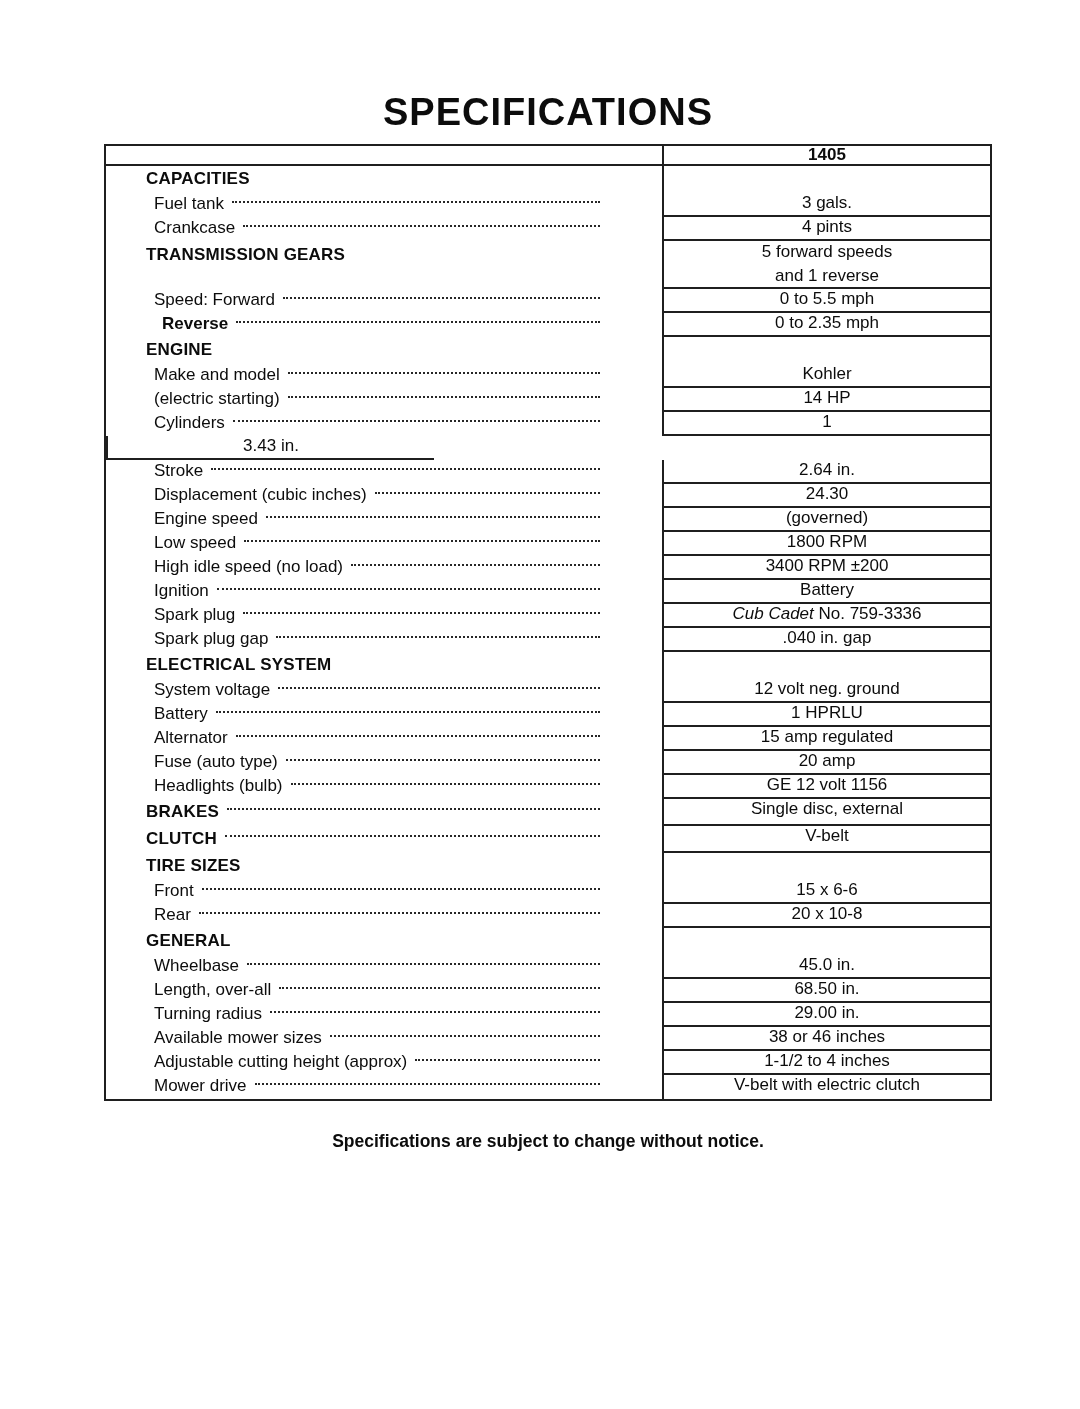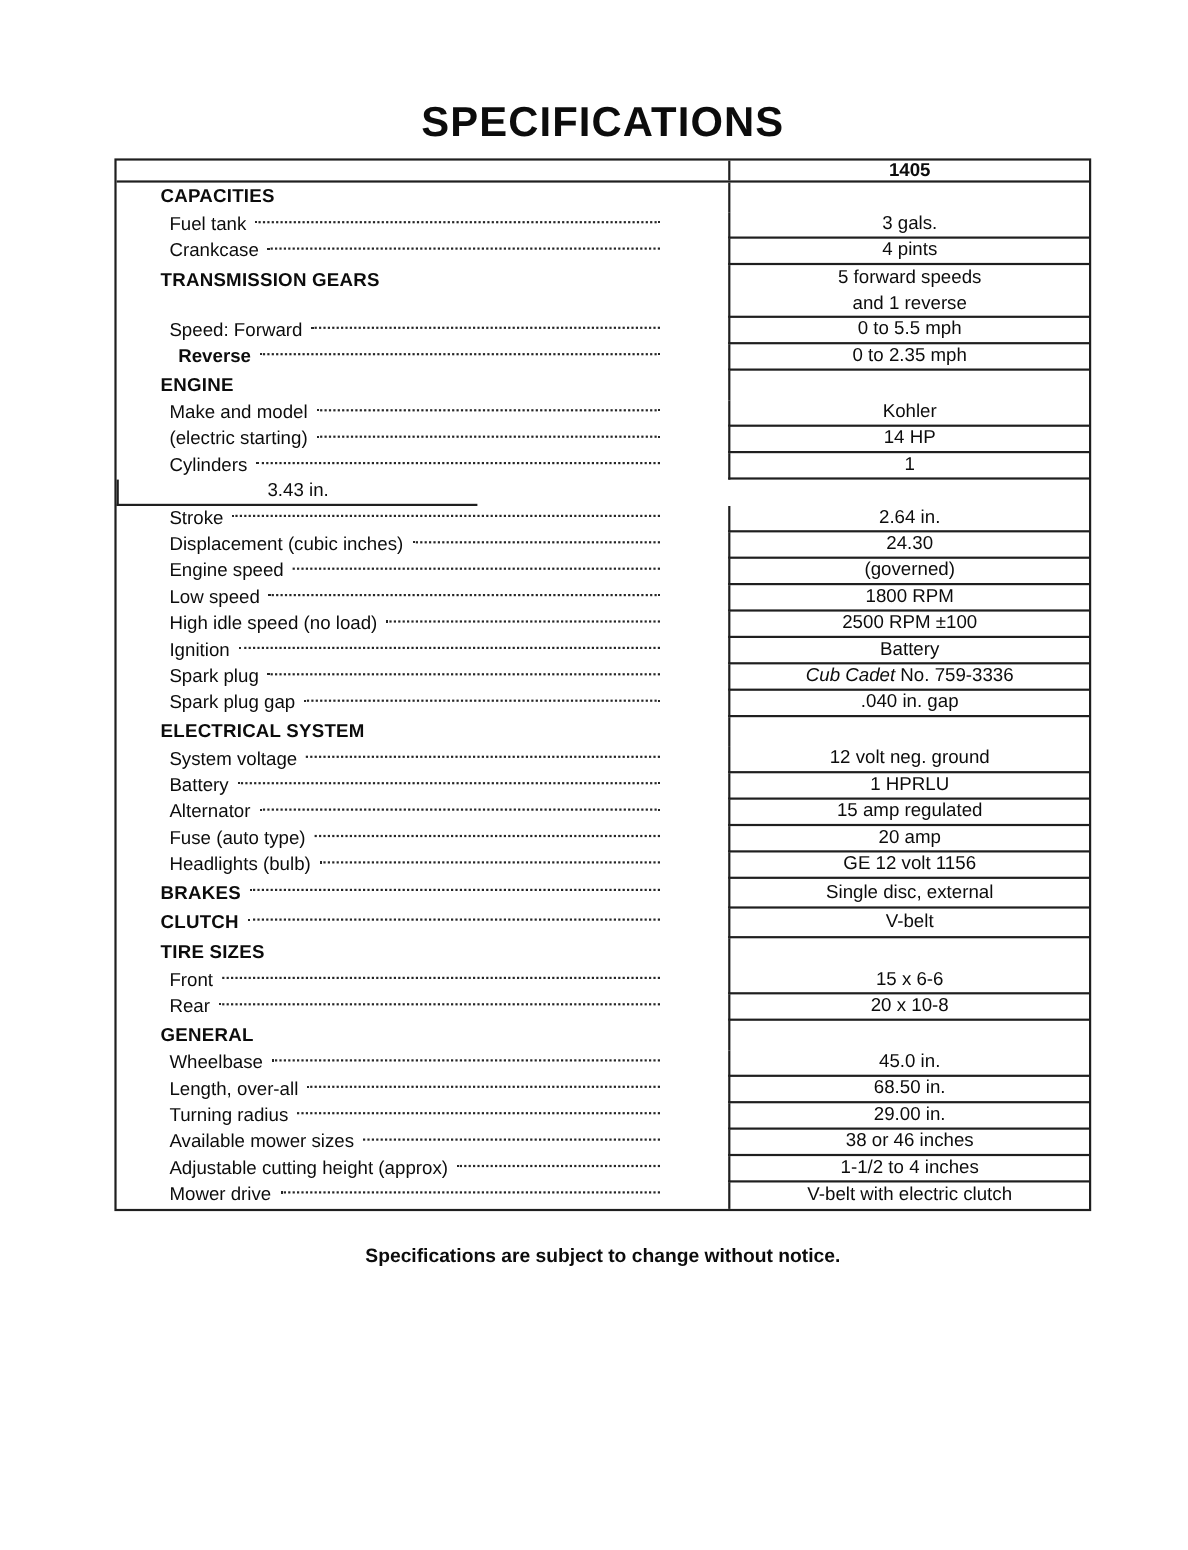--- a/index.html
+++ b/index.html
@@ -47,21 +47,21 @@
     padding:0 0 2px 48px;
     font-size:17px;
     line-height:20px;
     min-width:0;
   }
   .row .right{
     width:328px;
     flex:0 0 328px;
     border-left:2px solid var(--border);
     display:flex;
-    align-items:center;
+    align-items:flex-start;
     justify-content:center;
     font-size:17px;
     line-height:20px;
     padding-bottom:2px;
     text-align:center;
   }
   .row.item .right,
   .row.section-value .right{
     border-bottom:2px solid var(--border);
   }
@@ -257,21 +257,21 @@
           <div class="right">
             <span>1800 RPM</span>
           </div>
         </div>
         <div class="row item">
           <div class="left">
             <span class="label">High idle speed (no load)</span>
             <span class="dots"></span>
           </div>
           <div class="right">
-            <span>2500 RPM ±100</span>
+            <span>3400 RPM ±200</span>
           </div>
         </div>
         <div class="row item">
           <div class="left">
             <span class="label">Ignition</span>
             <span class="dots"></span>
           </div>
           <div class="right">
             <span>Battery</span>
           </div>

